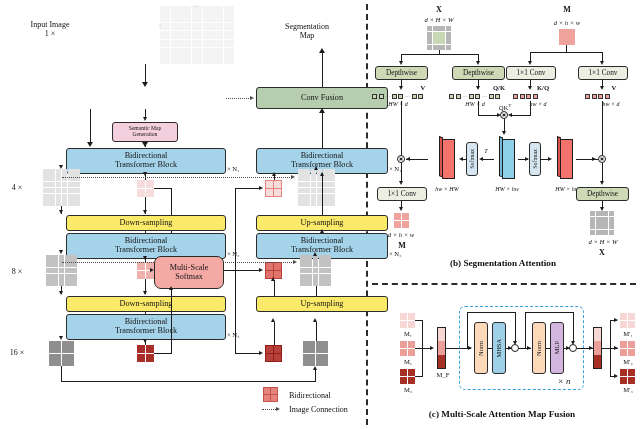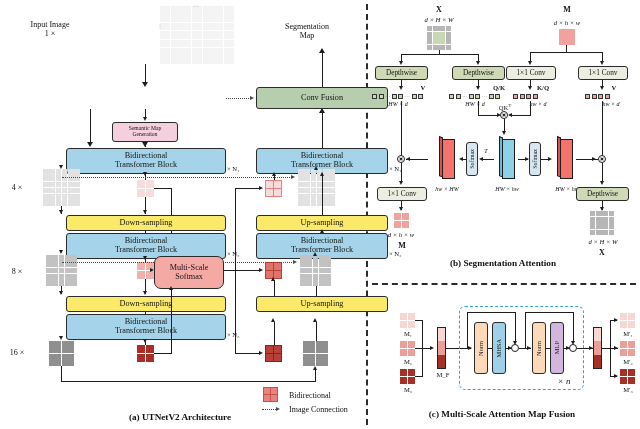--- a/index.html
+++ b/index.html
@@ -514,21 +514,20 @@
       <i style="background:#e8827c"></i>
       <i style="background:#e8827c"></i>
       <i style="background:#e8827c"></i>
   </div>
   <div class="label" style="left:289px; top:391px; width:100px; text-align:left;">Bidirectional</div>
 
   <div class="dln h" style="left:262px; top:409px; width:14px;"></div>
   <div class="arw dot right" style="left:276px; top:406.5px;"></div>
   <div class="label" style="left:289px; top:405px; width:110px; text-align:left;">Image Connection</div>
 
-  <div class="caption" style="left:100px; top:412px; width:160px;">(a) UTNetV2 Architecture</div>
 
   <div class="label" style="left:429px; top:5px; width:20px; font-weight:bold;">X</div>
   <div class="label ital lbl-sm" style="left:414px; top:16px; width:50px;">d × H × W</div>
   <div class="fmap" style="left:427px; top:26px; width:24px; height:24px; grid-template-columns:repeat(4,1fr); grid-template-rows:repeat(4,1fr);">
     <i style="background:#b6b6b6"></i>
       <i style="background:#b6b6b6"></i>
       <i style="background:#b6b6b6"></i>
       <i style="background:#b6b6b6"></i>
     <i style="background:#b6b6b6"></i>
       <i style="background:#c8d8b5"></i>

